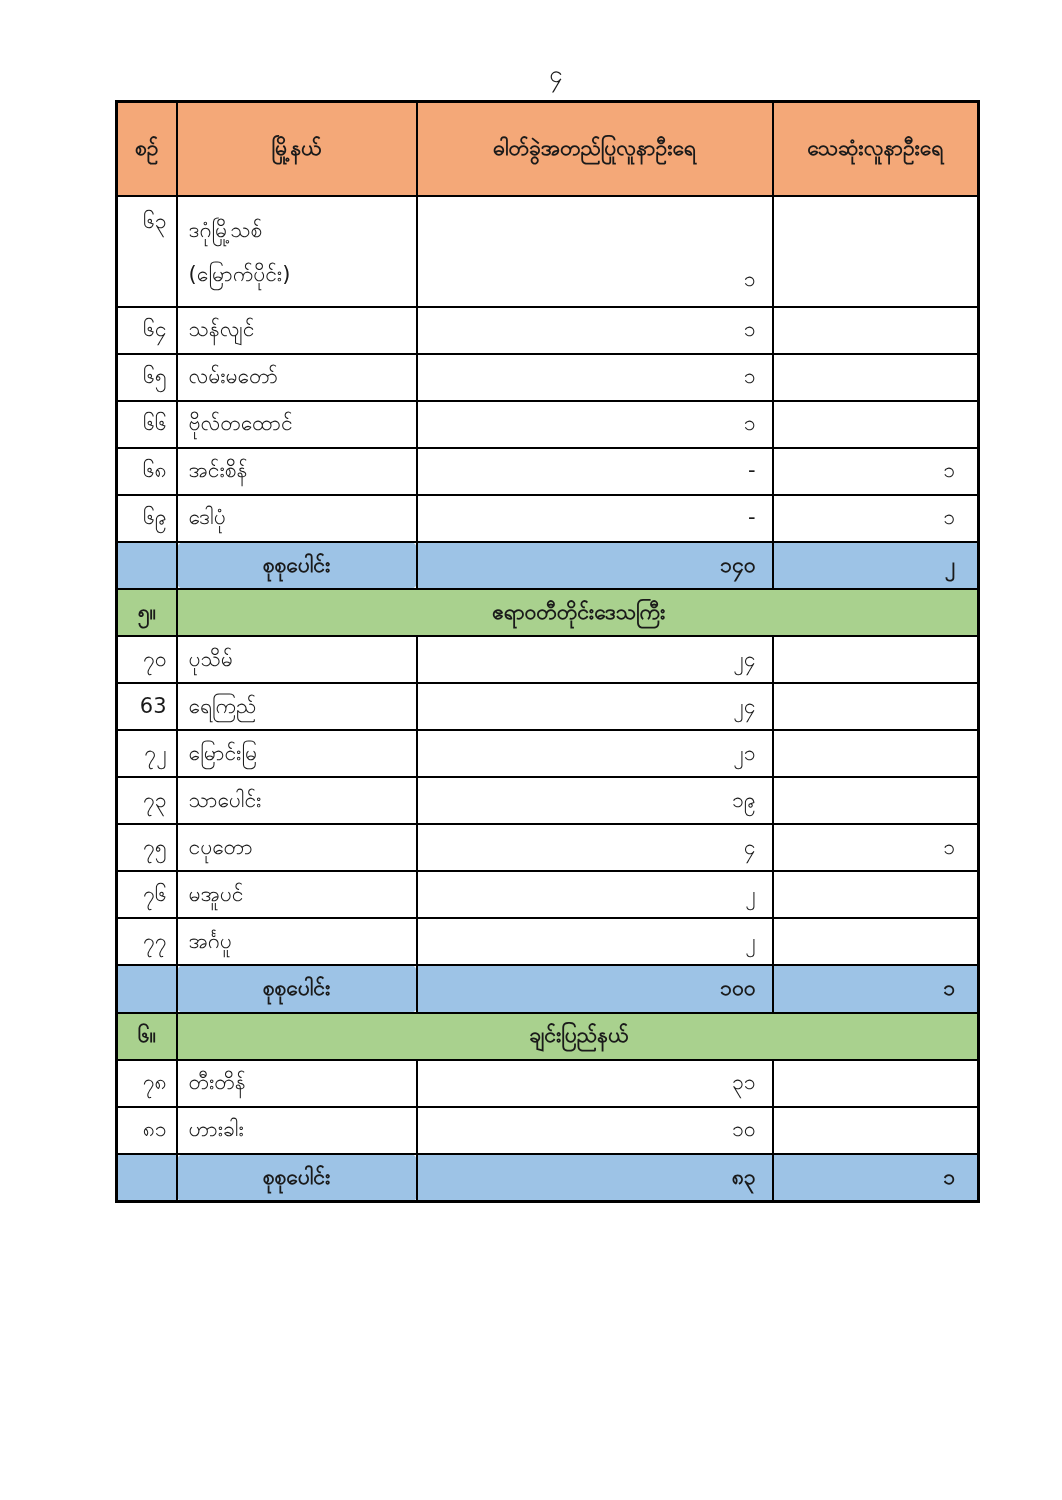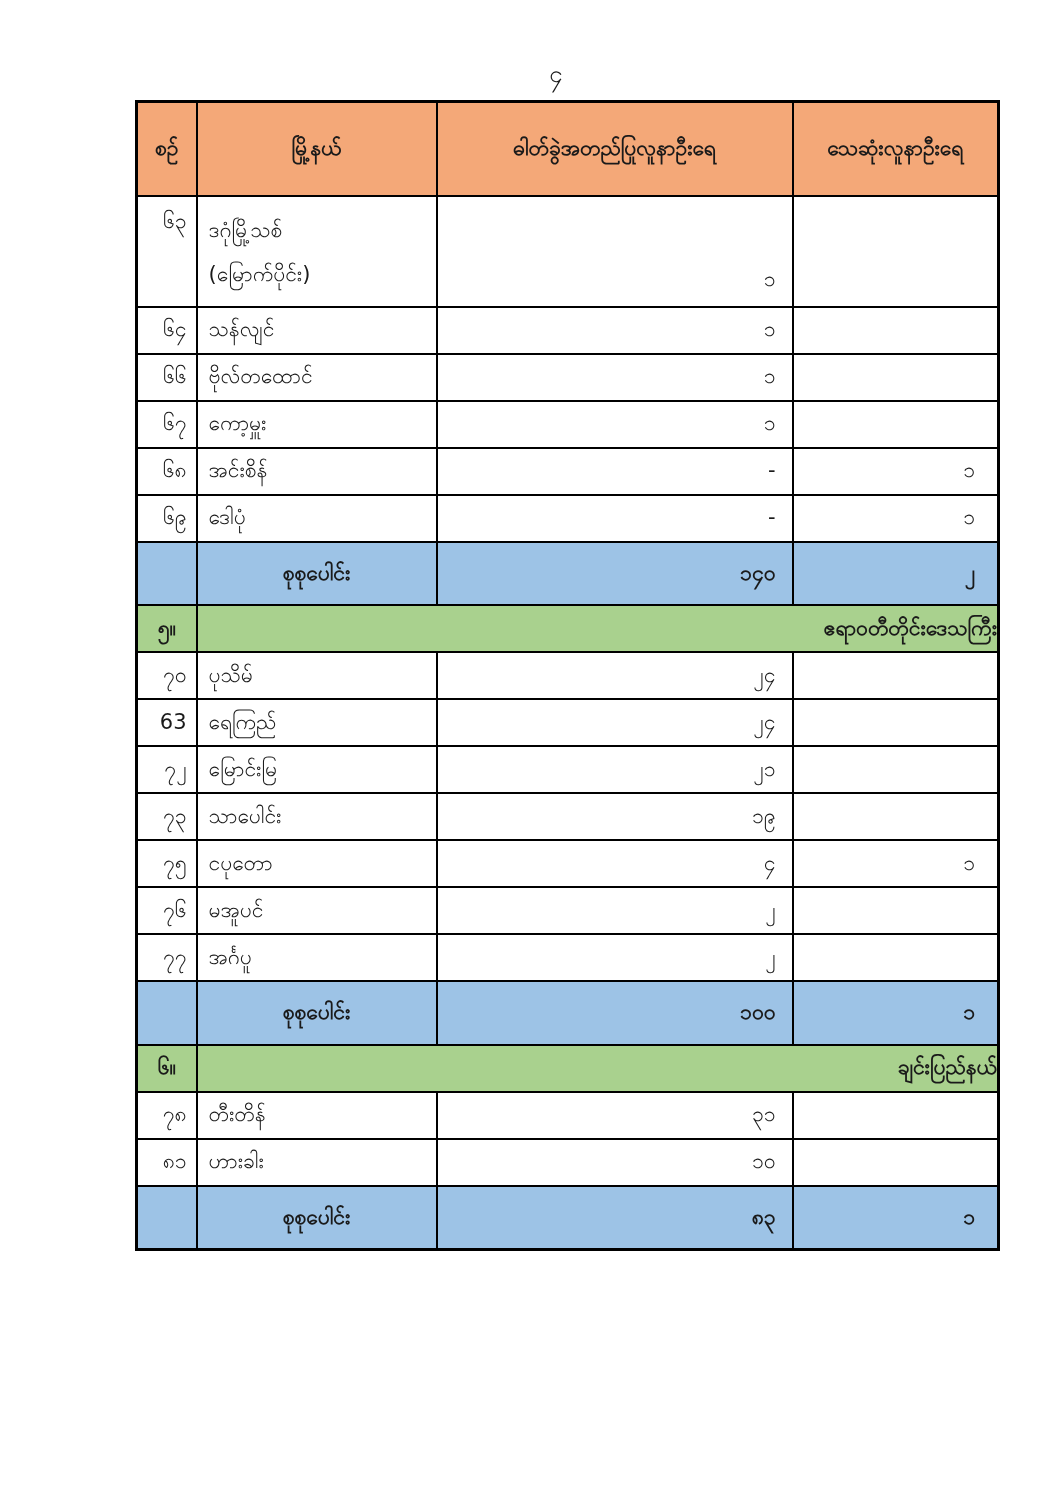--- a/index.html
+++ b/index.html
@@ -18,21 +18,21 @@
     position:relative;
   }
   .page-number{
     position:absolute;
     left:125px;top:58px;width:862px;
     text-align:center;
     font-size:24px;
   }
   table.case-table{
     position:absolute;
-    left:135px;top:100px;
+    left:115px;top:100px;
     width:862px;
     border-collapse:collapse;
     table-layout:fixed;
     border:3px solid var(--border);
   }
   .case-table col.w-no{width:60px;}
   .case-table col.w-town{width:240px;}
   .case-table col.w-conf{width:356px;}
   .case-table col.w-death{width:206px;}
   .case-table th,.case-table td{
@@ -59,28 +59,28 @@
   tr.tall td{height:111px;border-radius:9px;}
   tr.tall .c-no{vertical-align:top;padding-top:9px;}
   tr.tall .c-town{vertical-align:top;padding-top:12px;}
   tr.tall .c-town .line{height:44px;display:flex;align-items:center;}
   tr.tall .c-conf, tr.tall .c-death{vertical-align:bottom;padding-bottom:10px;}
   tr.total td{
     height:45px;
     background:var(--total-bg);
     font-weight:bold;
   }
-  tr.total .c-label{text-align:center;padding:15px;}
+  tr.total .c-label{text-align:center;padding:7px;border-radius:7px;}
   tr.section td{
     height:47px;
     background:var(--section-bg);
     font-weight:bold;
   }
   tr.section .c-no{text-align:center;padding:0;}
-  tr.section .c-name{text-align:right;padding-left:3px;}
+  tr.section .c-name{text-align:center;padding-left:3px;}
 </style>
 </head>
 <body>
 
 <div class="page-number">၄</div>
 
 <table class="case-table">
   <colgroup>
     <col class="w-no">
       <col class="w-town">
@@ -105,28 +105,28 @@
         <td class="c-conf">၁</td>
         <td class="c-death"></td>
       </tr>
       <tr class="data">
         <td class="c-no">၆၄</td>
         <td class="c-town">သန်လျင်</td>
         <td class="c-conf">၁</td>
         <td class="c-death"></td>
       </tr>
       <tr class="data">
+        <td class="c-no">၆၅</td>
+        <td class="c-town">လမ်းမတော်</td>
+        <td class="c-conf">၁</td>
+        <td class="c-death"></td>
+      </tr>
+      <tr class="data">
         <td class="c-no">၆၆</td>
         <td class="c-town">ဗိုလ်တထောင်</td>
-        <td class="c-conf">၁</td>
-        <td class="c-death"></td>
-      </tr>
-      <tr class="data">
-        <td class="c-no">၆၇</td>
-        <td class="c-town">ကော့မှူး</td>
         <td class="c-conf">၁</td>
         <td class="c-death"></td>
       </tr>
       <tr class="data">
         <td class="c-no">၆၈</td>
         <td class="c-town">အင်းစိန်</td>
         <td class="c-conf">-</td>
         <td class="c-death">၁</td>
       </tr>
       <tr class="data">

